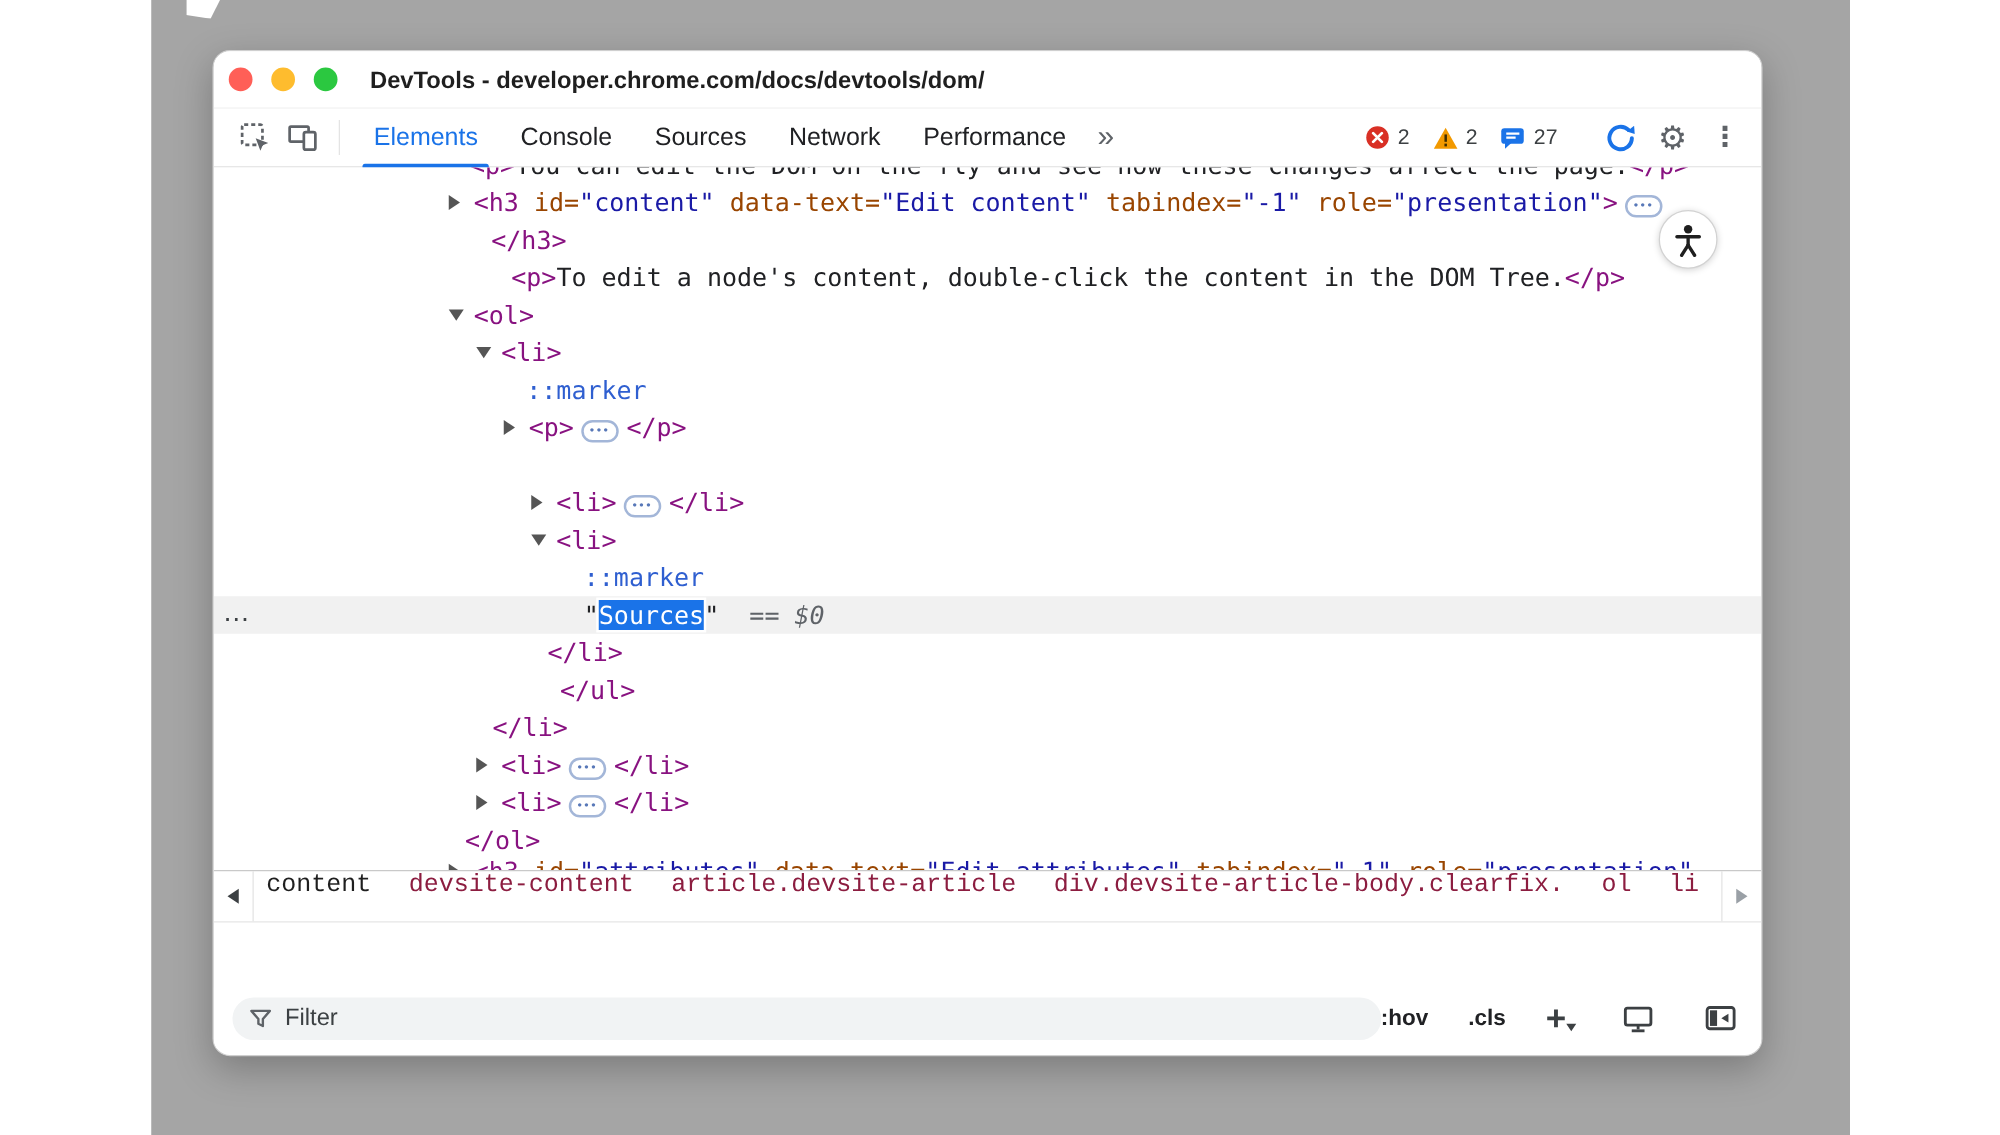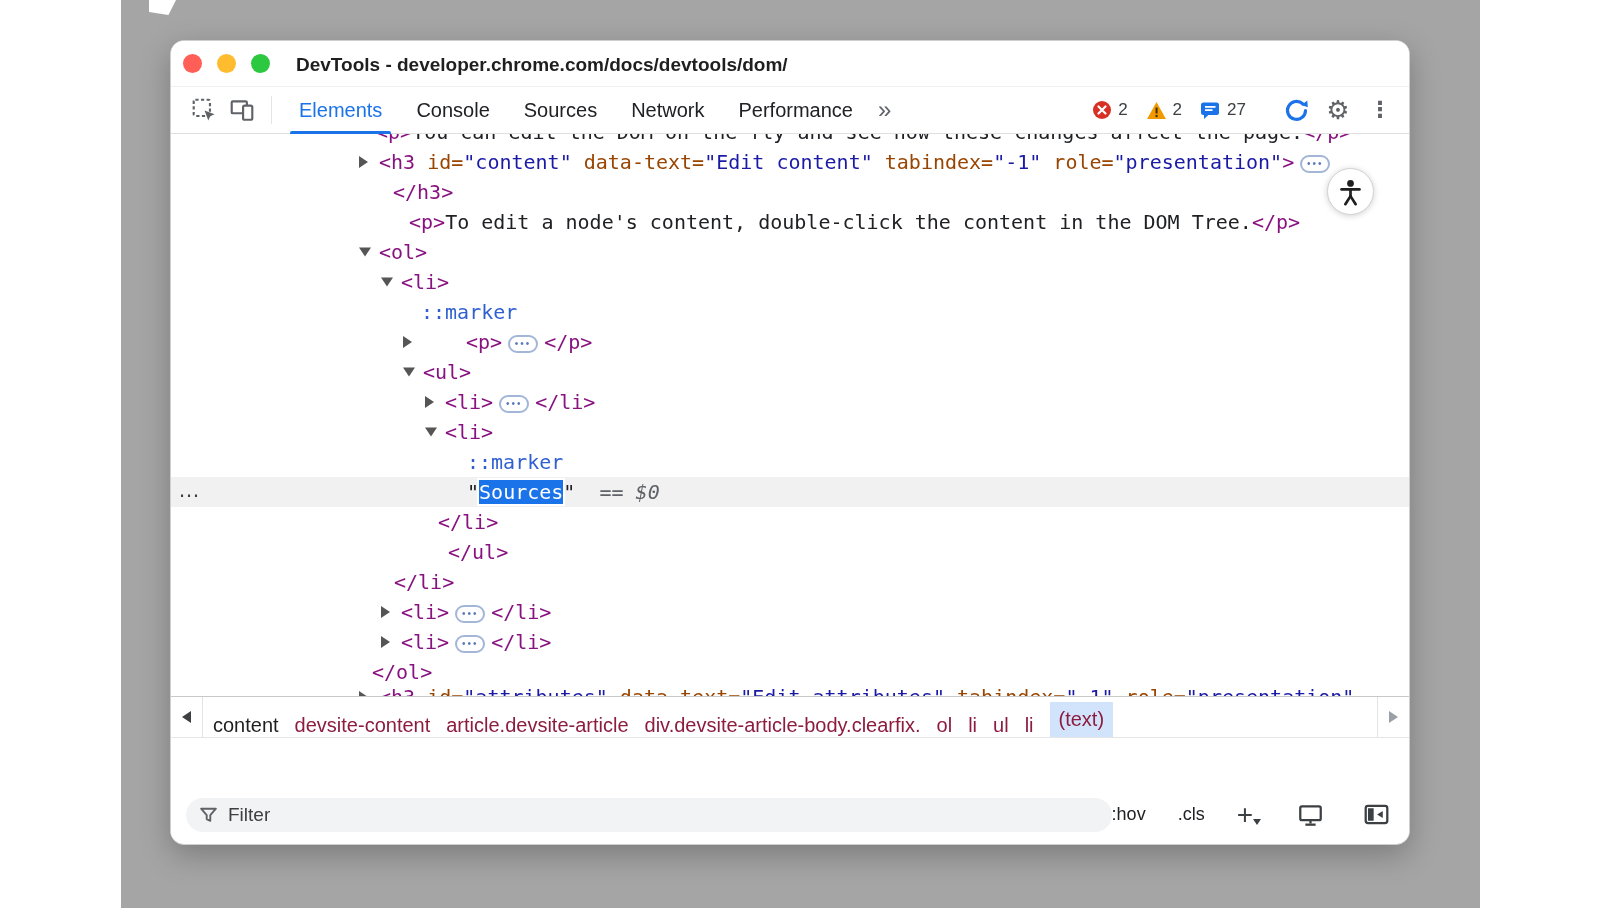--- a/index.html
+++ b/index.html
@@ -53,34 +53,34 @@
   .gutter-dots{position:absolute;left:7px;top:0;height:30px;line-height:26px;color:#3c4043;font-size:22px;font-family:"Liberation Sans",sans-serif;}
 
   .a11y-fab{position:absolute;left:1156px;top:127px;width:47px;height:47px;border-radius:50%;background:#fff;border:1px solid #d2d2d2;box-shadow:0 1px 6px rgba(0,0,0,.18);display:flex;align-items:center;justify-content:center;z-index:5;}
 
   .crumbbar{position:absolute;left:0;top:655px;right:0;height:42px;background:#fff;border-top:1px solid #c9c9c9;border-bottom:1px solid #e6e6e6;display:flex;align-items:stretch;}
   .crumb-nav{width:32px;display:flex;align-items:center;justify-content:center;flex:0 0 auto;}
   .crumb-nav.left{border-right:1px solid #e3e3e3;}
   .crumb-nav.right{border-left:1px solid #e3e3e3;}
   .tri-left{width:0;height:0;border-right:9px solid #3c4043;border-top:6px solid transparent;border-bottom:6px solid transparent;}
   .tri-right{width:0;height:0;border-left:9px solid #9aa0a6;border-top:6px solid transparent;border-bottom:6px solid transparent;}
-  .crumbs{flex:1;display:flex;align-items:flex-end;gap:16px;padding-left:10px;overflow:hidden;}
+  .crumbs{flex:1;display:flex;align-items:flex-start;gap:30px;padding-left:10px;overflow:hidden;font-family:Liberation Mono, monospace;}
   .crumb{font-size:20px;color:#8c1d40;white-space:nowrap;}
   .crumb.dark{color:#1f1f1f;}
   .crumb.selected{background:#d2e3fc;padding:6px 9px;margin-top:40px;}
 
   .side-tabs{position:absolute;left:0;top:697px;right:0;height:52px;background:#fff;border-bottom:1px solid #e0e0e0;display:flex;padding-left:3px;}
   .stab{display:flex;align-items:center;padding:0 19px;font-size:20px;color:#202124;position:relative;}
   .stab.active{color:#1a73e8;}
   .stab.active::after{content:"";position:absolute;left:10px;right:10px;bottom:0;height:3px;background:#1a73e8;border-radius:2px 2px 0 0;}
 
   .filter-row{position:absolute;left:0;top:749px;right:0;height:49px;background:#fff;display:flex;align-items:center;}
   .filter-input{margin-left:15px;width:950px;height:34px;border-radius:17px;background:#f1f3f4;display:flex;align-items:center;padding:0 13px;gap:10px;}
   .filter-text{font-size:19px;color:#3c4043;}
-  .filter-right{margin-left:auto;display:flex;align-items:center;gap:32px;margin-right:16px;}
+  .filter-right{margin-left:auto;display:flex;align-items:center;gap:32px;margin-right:16px;font-weight:bold;}
   .ftext{font-size:18px;color:#202124;}
   .plus-wrap{position:relative;display:flex;align-items:flex-start;}
   .plus-glyph{font-size:28px;color:#3c4043;line-height:22px;}
   .plus-caret{width:0;height:0;border-top:6px solid #3c4043;border-left:4px solid transparent;border-right:4px solid transparent;margin-top:15px;}
 </style>
 </head>
 <body>
 
 <div class="backdrop"></div>
 <div class="notch"></div>
@@ -178,25 +178,21 @@
       </div>
       <div class="tree-line" style="top: 133px;">
         <span class="tw-arrow down" style="left: 210px;"></span>
         <span class="tw-content" style="padding-left: 230px;"><span class="tk-tag">&lt;li&gt;</span></span>
       </div>
       <div class="tree-line" style="top: 163px;">
         <span class="tw-content" style="padding-left: 250px;"><span class="tk-marker">::marker</span></span>
       </div>
       <div class="tree-line" style="top: 193px;">
         <span class="tw-arrow right" style="left: 232px;"></span>
-        <span class="tw-content" style="padding-left: 252px; margin-left: 43px;"><span class="tk-tag">&lt;p&gt;</span><span class="tw-pill">•••</span><span class="tk-tag">&lt;/p&gt;</span></span>
-      </div>
-      <div class="tree-line" style="top: 223px;">
-        <span class="tw-arrow down" style="left: 232px;"></span>
-        <span class="tw-content" style="padding-left: 252px;"><span class="tk-tag">&lt;ul&gt;</span></span>
+        <span class="tw-content" style="padding-left: 252px;"><span class="tk-tag">&lt;p&gt;</span><span class="tw-pill">•••</span><span class="tk-tag">&lt;/p&gt;</span></span>
       </div>
       <div class="tree-line" style="top: 253px;">
         <span class="tw-arrow right" style="left: 254px;"></span>
         <span class="tw-content" style="padding-left: 274px;"><span class="tk-tag">&lt;li&gt;</span><span class="tw-pill">•••</span><span class="tk-tag">&lt;/li&gt;</span></span>
       </div>
       <div class="tree-line" style="top: 283px;">
         <span class="tw-arrow down" style="left: 254px;"></span>
         <span class="tw-content" style="padding-left: 274px;"><span class="tk-tag">&lt;li&gt;</span></span>
       </div>
       <div class="tree-line" style="top: 313px;">

